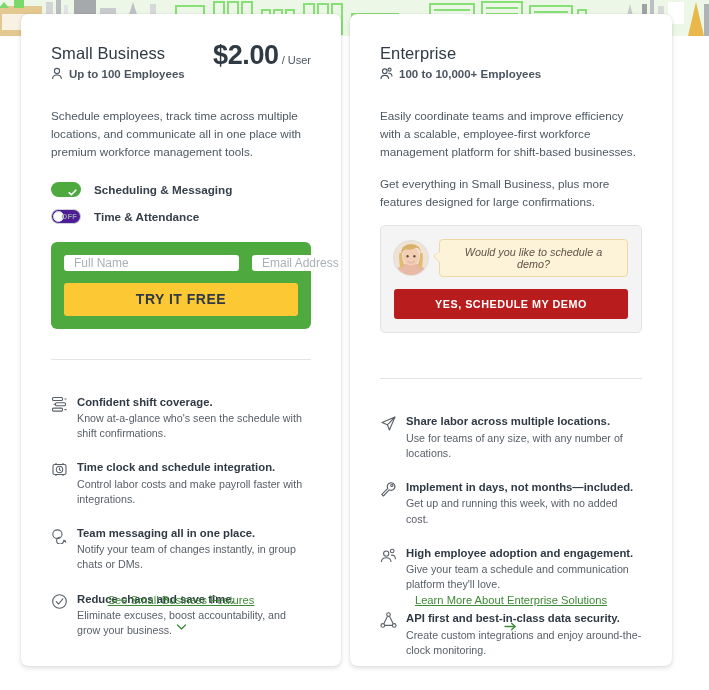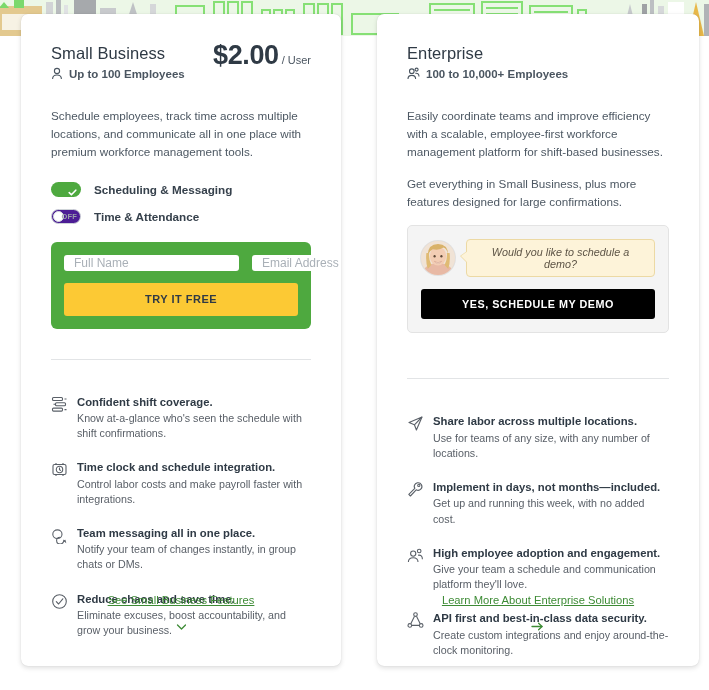--- a/index.html
+++ b/index.html
@@ -41,21 +41,21 @@
     box-sizing: border-box;
     overflow: hidden;
   }
   #card-small {
     left: 21px;
     top: 14px;
     width: 320px;
     height: 652px;
   }
   #card-enterprise {
-    left: 377px;
+    left: 350px;
     top: 14px;
     width: 322px;
     height: 652px;
   }
   .card-inner {
     padding: 30px 30px 0 30px;
   }
 
   
   .plan-head {
@@ -195,21 +195,21 @@
   }
   .field::placeholder { color: #a9b0b7; }
   #try-free-button {
     margin-top: 12px;
     width: 100%;
     height: 33px;
     border: none;
     border-radius: 3px;
     background: #fcc934;
     color: #2f3a45;
-    font-size: 11px;
+    font-size: 14px;
     font-weight: bold;
     letter-spacing: .5px;
     font-family: "Liberation Sans", sans-serif;
     cursor: pointer;
   }
 
   
   #demo-box {
     margin-top: 15px;
     background: #f4f4f4;
@@ -271,21 +271,21 @@
     color: #5d5446;
     font-style: italic;
     text-align: center;
   }
   #schedule-demo-button {
     margin-top: 12px;
     width: 100%;
     height: 30px;
     border: none;
     border-radius: 3px;
-    background: #000000;
+    background: #b91c1c;
     color: #ffffff;
     font-size: 10.8px;
     font-weight: bold;
     letter-spacing: .5px;
     font-family: "Liberation Sans", sans-serif;
     cursor: pointer;
   }
 
   
   .divider {

